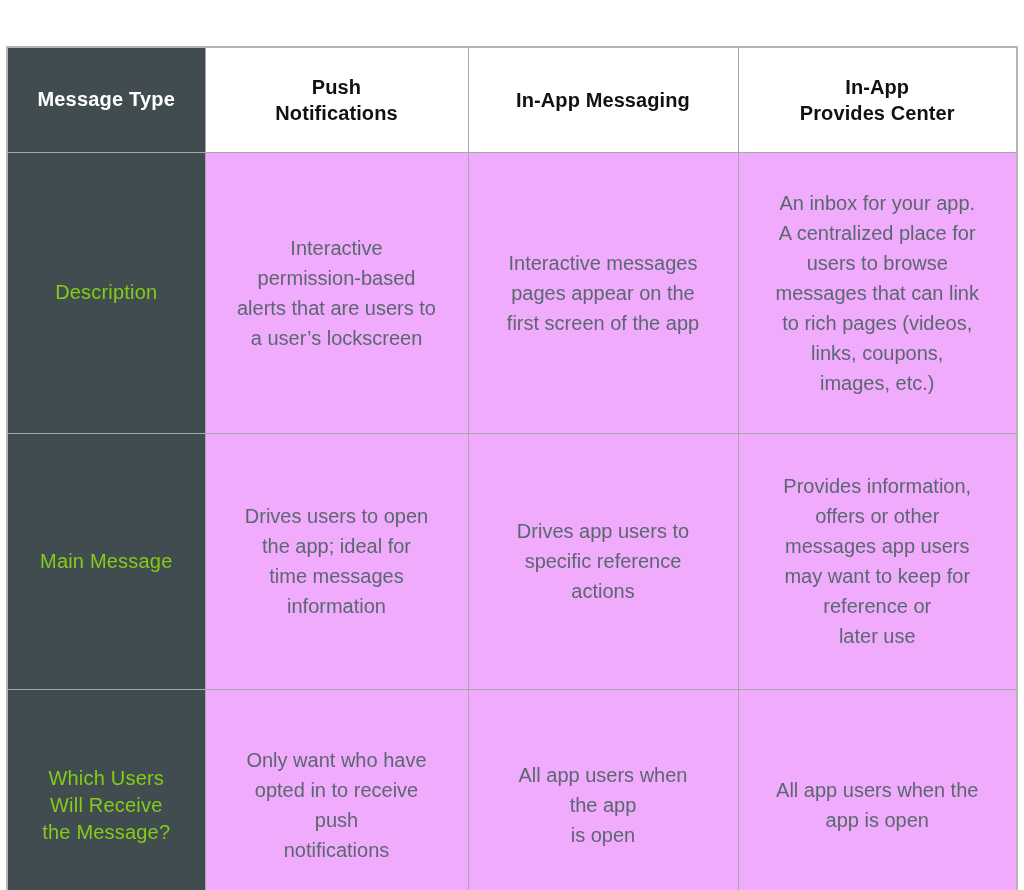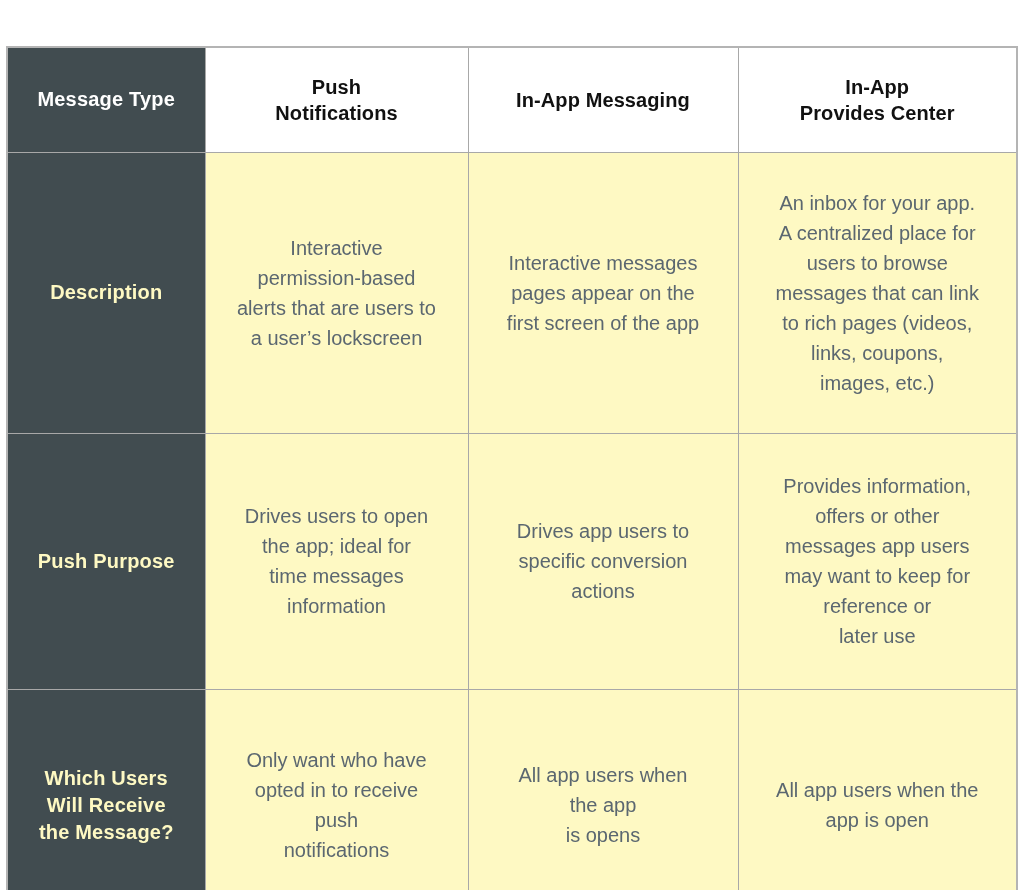--- a/index.html
+++ b/index.html
@@ -61,33 +61,33 @@
     color: #111111;
     font-size: 20px;
     font-weight: bold;
     line-height: 1.3;
     letter-spacing: 0.1px;
   }
 
   
   .row-label {
     background: #414c50;
-    color: #fef9c3;
-    font-size: 20px;
-    font-weight: bold;
+    color: #84cc16;
+    font-size: 20px;
+    font-weight: normal;
     line-height: 1.35;
     letter-spacing: 0.2px;
     text-align: left;
     padding-left: 26px;
     padding-right: 10px;
   }
 
   
   .body-cell {
-    background: #fef9c3;
+    background: #f0abfc;
     color: #5b6770;
     font-size: 20px;
     font-weight: normal;
     line-height: 1.5;
   }
 
   .r-description  { height: 257px; }
   .r-purpose      { height: 234px; }
   .r-visibility   { height: 109px; }
   .r-audience     { height: 213px; }
@@ -149,31 +149,31 @@
 users to browse
 messages that can link
 to rich pages (videos,
 links, coupons,
 images, etc.)</span>
         </td>
       </tr>
 
       <tr class="r-purpose">
         <td class="row-label">
-          <span class="cell-text">Push Purpose</span>
+          <span class="cell-text">Main Message</span>
         </td>
         <td class="body-cell">
           <span class="cell-text">Drives users to open
 the app; ideal for
 time messages
 information</span>
         </td>
         <td class="body-cell">
           <span class="cell-text">Drives app users to
-specific conversion
+specific reference
 actions</span>
         </td>
         <td class="body-cell">
           <span class="cell-text">Provides information,
 offers or other
 messages app users
 may want to keep for
 reference or
 later use</span>
         </td>
@@ -188,21 +188,21 @@
         </td>
         <td class="body-cell">
           <span class="cell-text">Only want who have
 opted in to receive
 push
 notifications</span>
         </td>
         <td class="body-cell">
           <span class="cell-text">All app users when
 the app
-is opens</span>
+is open</span>
         </td>
         <td class="body-cell">
           <span class="cell-text">All app users when the
 app is open</span>
         </td>
       </tr>
 
     </tbody>
   </table>
 </div>

